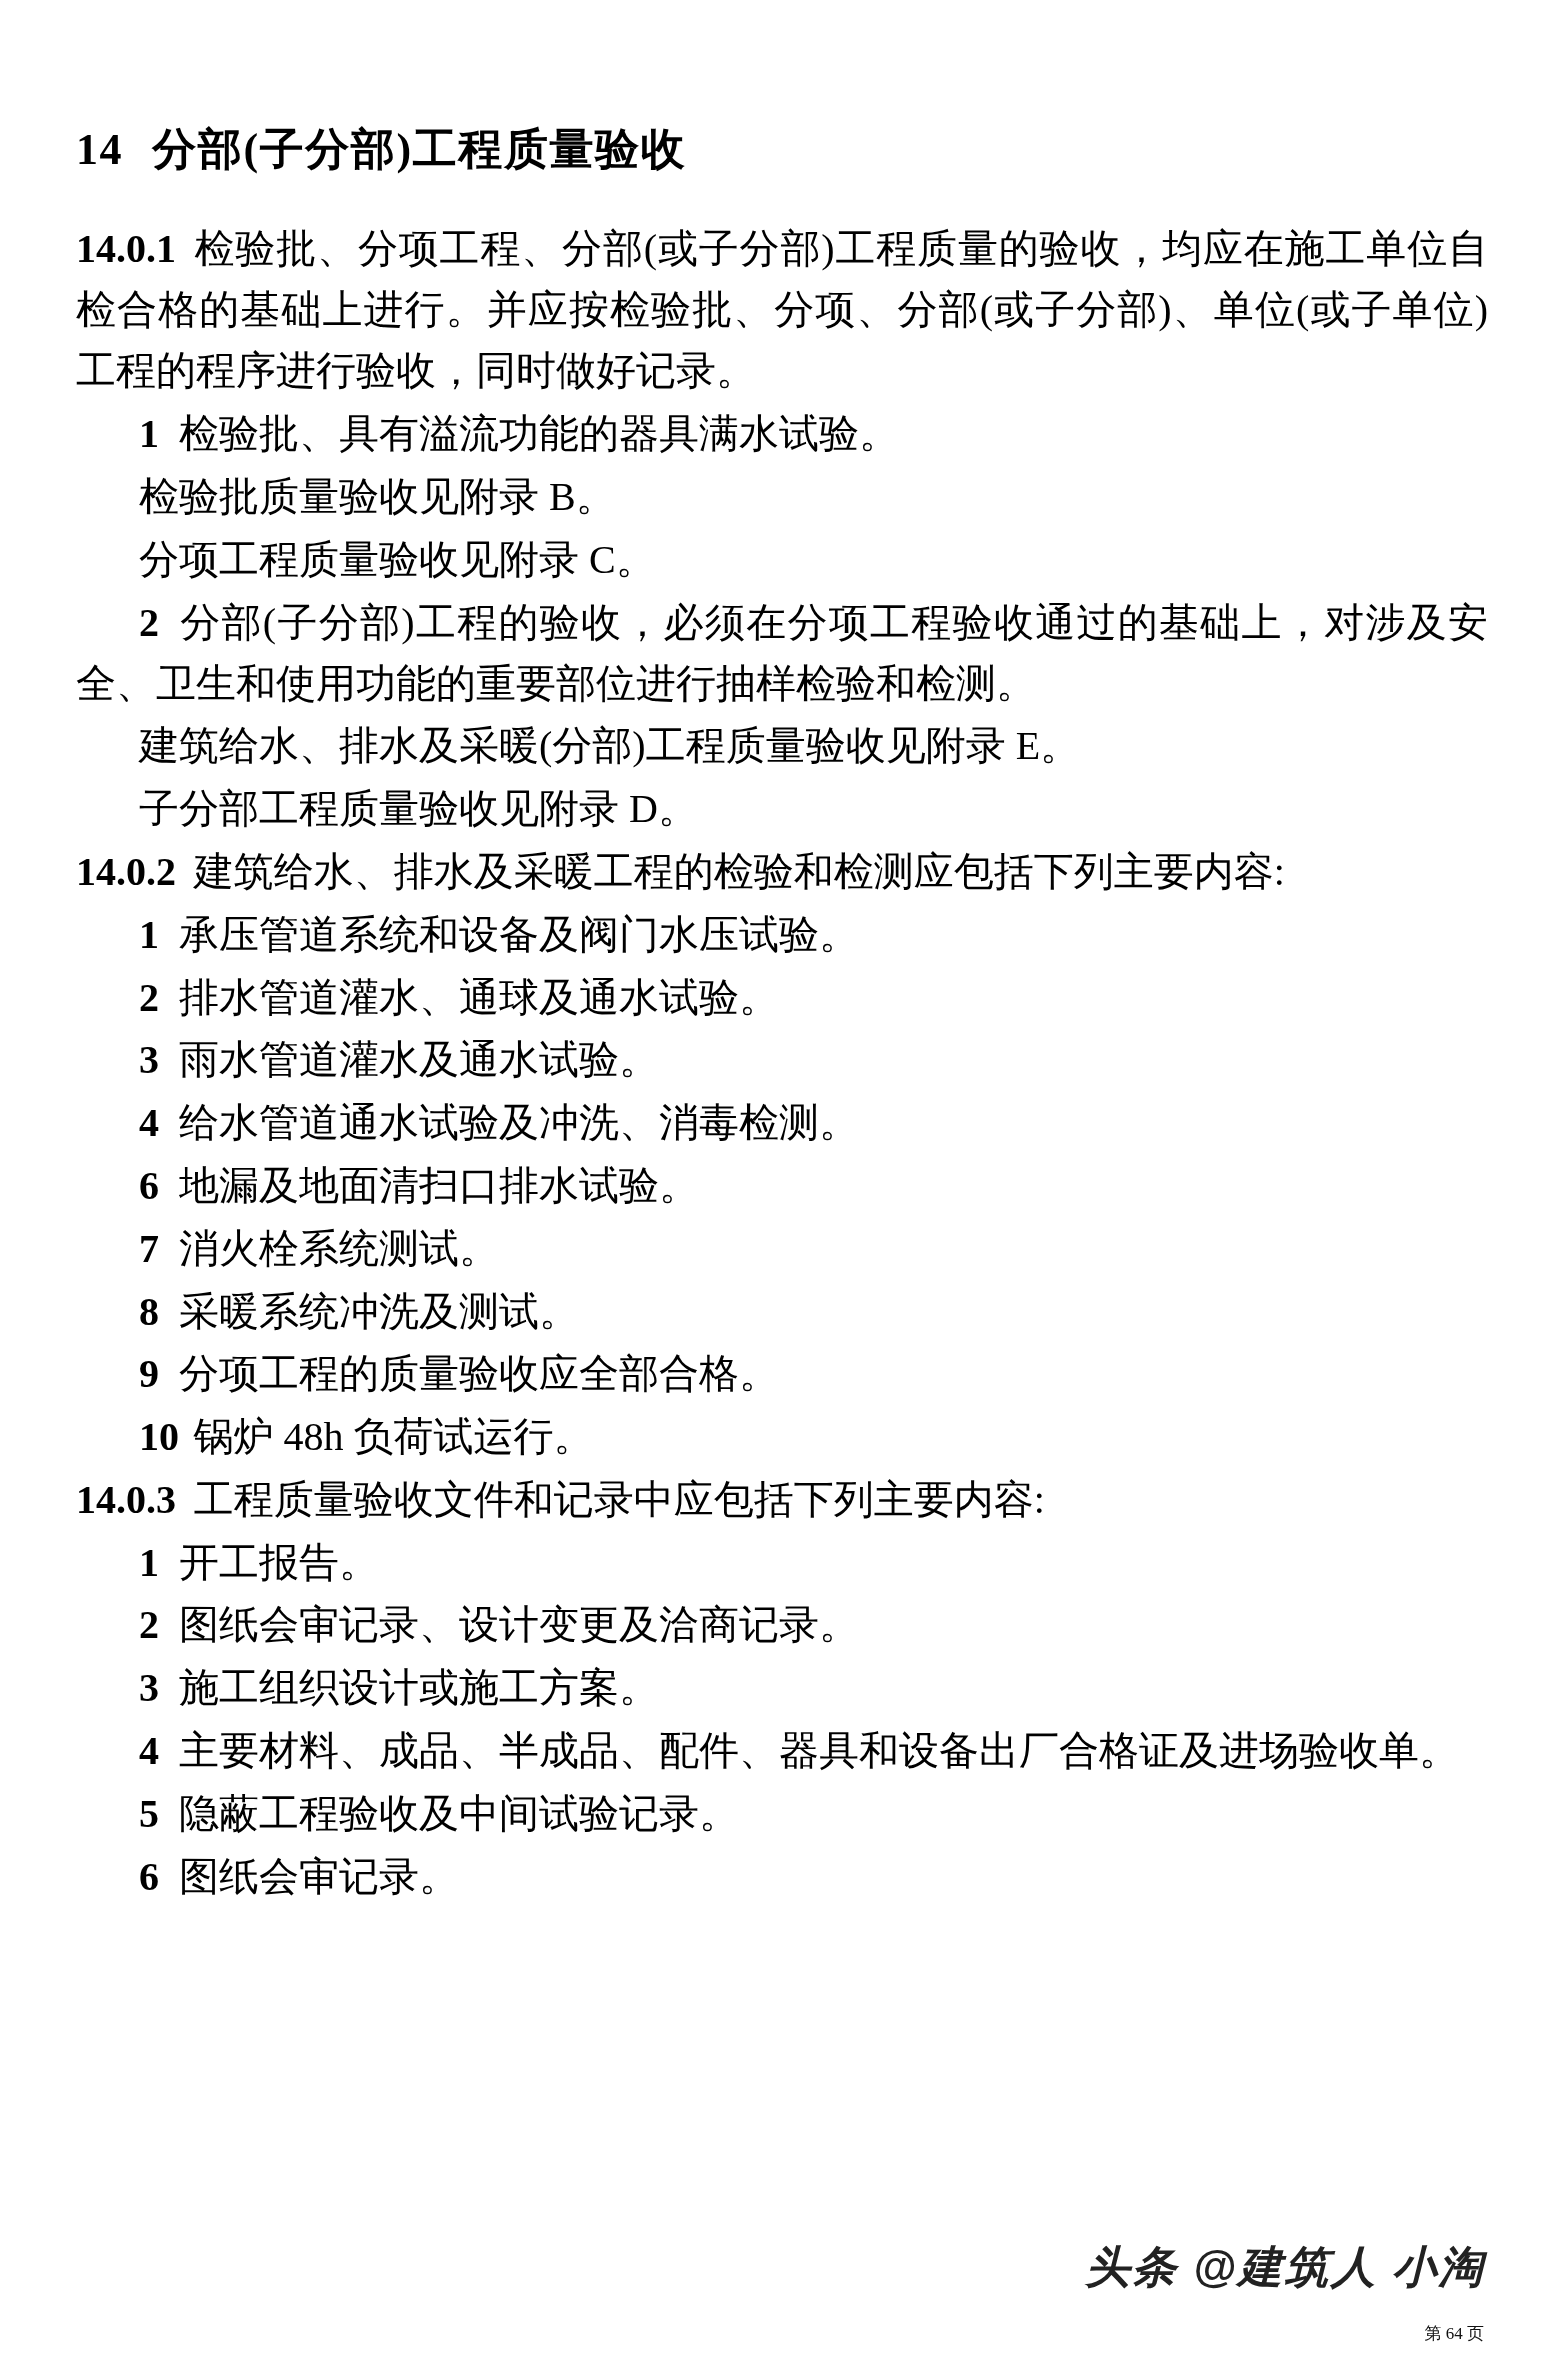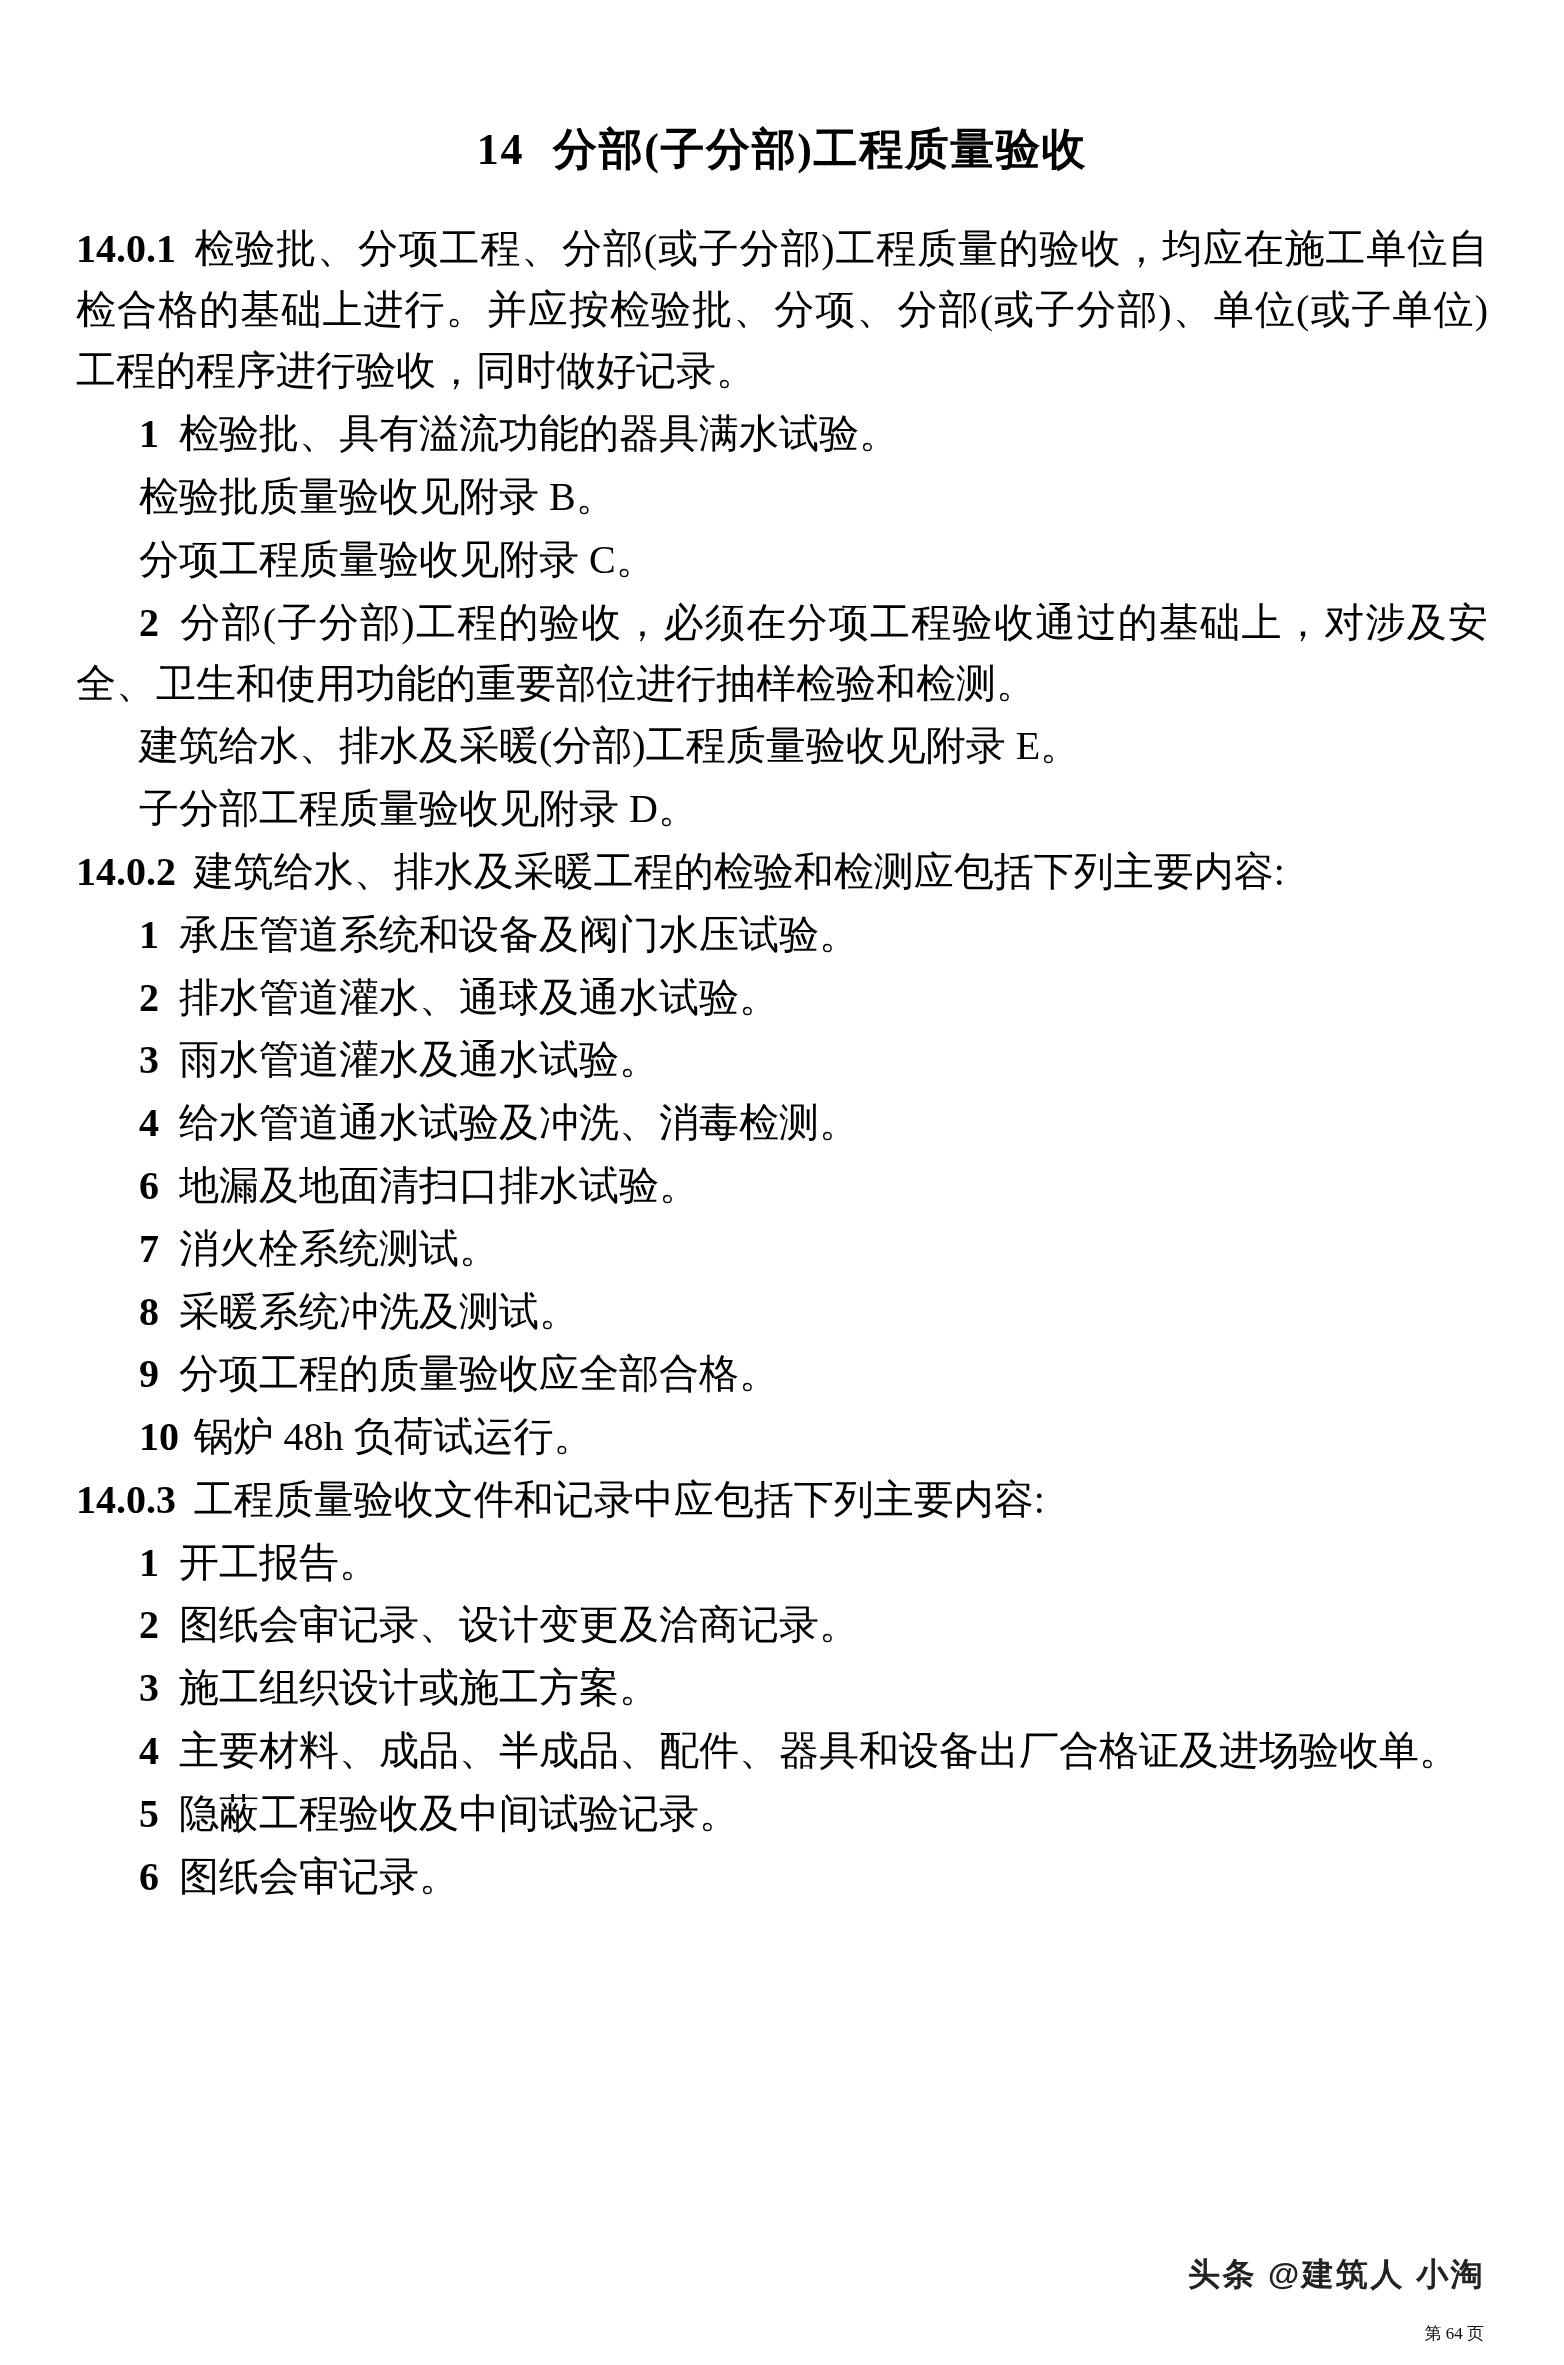--- a/index.html
+++ b/index.html
@@ -23,21 +23,20 @@
     position: absolute;
     left: 0;
     top: 0;
     width: 1564px;
     padding: 120px 76px 0 76px;
     box-sizing: border-box;
   }
   h1.doc-title {
     font-size: 44px;
     font-weight: bold;
-    text-align: center;
     margin: 0 0 39px 0;
     letter-spacing: 1.6px;
     font-family: "Liberation Serif", "DejaVu Serif", serif;
   }
   h1.doc-title .num {
     margin-right: 29px;
   }
   p {
     margin: 0;
     font-size: 40px;
@@ -73,26 +72,27 @@
     margin-bottom: 1.6px;
   }
   .hang {
     
     text-indent: 0;
   }
   .footer-brand {
     position: absolute;
     right: 79px;
     bottom: 69px;
-    font-size: 32px;
+    font-size: 44px;
     font-weight: bold;
     letter-spacing: 2.4px;
     color: #222;
     font-family: "Liberation Sans", "DejaVu Sans", sans-serif;
     white-space: nowrap;
+    font-style: italic;
   }
   .page-number {
     position: absolute;
     right: 80px;
     bottom: 21px;
     font-size: 17px;
     color: #111;
   }
 </style>
 </head>

